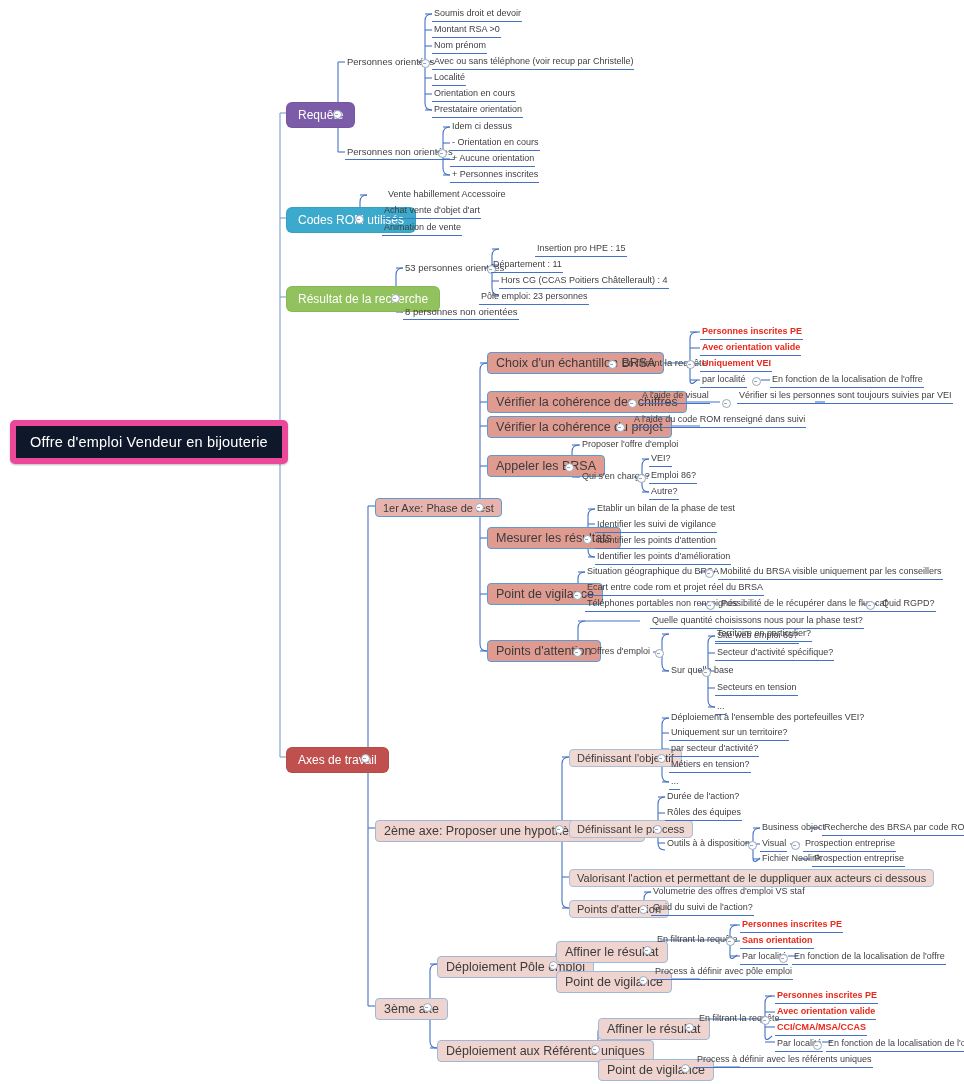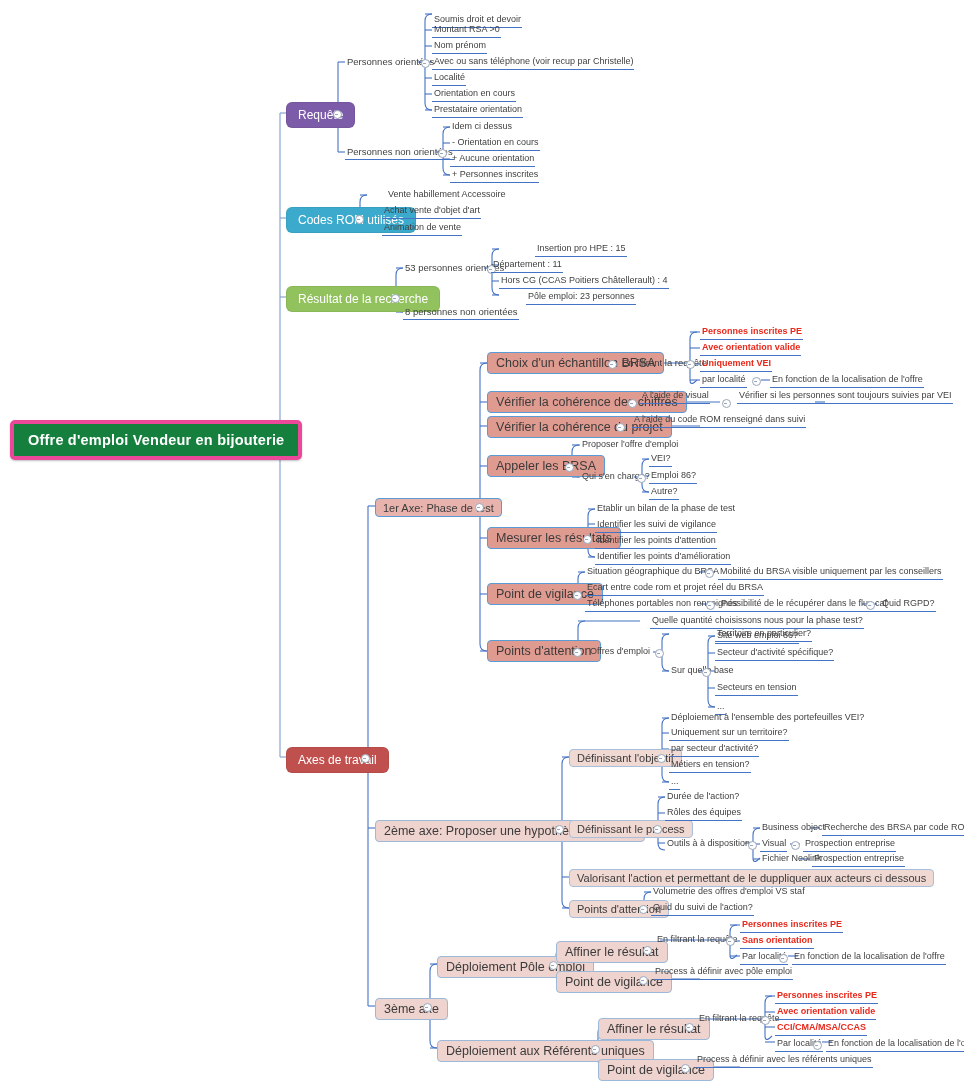--- a/index.html
+++ b/index.html
@@ -5,22 +5,22 @@
   html,body{margin:0;padding:0;background:#ffffff;}
   body{width:964px;height:1084px;position:relative;overflow:hidden;
        font-family:"Liberation Sans","DejaVu Sans",sans-serif;color:#404040;}
   #canvas{position:absolute;left:0;top:0;width:964px;height:1084px;}
   svg.links{position:absolute;left:0;top:0;width:964px;height:1084px;pointer-events:none;}
 
   
   .node{position:absolute;white-space:nowrap;box-sizing:border-box;}
 
   
-  .root{background:#15803d;color:#ffffff;border:4px solid #ec4899;border-radius:5px;
-        font-size:14.5px;font-weight:bold;padding:8px 14px;letter-spacing:.2px;
+  .root{background:#0f172a;color:#ffffff;border:6px solid #ec4899;border-radius:5px;
+        font-size:14.5px;font-weight:normal;padding:8px 14px;letter-spacing:.2px;
         box-shadow:0 1px 2px rgba(0,0,0,.25);}
 
   
   .pill{border-radius:6px;color:#ffffff;font-size:12px;padding:5px 11px;
         border:1px solid rgba(0,0,0,.06);}
   .pill.purple{background:#7C5BA8;}
   .pill.teal{background:#3BAACD;}
   .pill.green{background:#92C25D;}
   .pill.red{background:#C0504D;}
 
@@ -242,21 +242,21 @@
 </svg>
 
 <div class="node root" style="left:10px;top:420px;">Offre d'emploi Vendeur en bijouterie</div>
 
 <div class="node pill purple" style="left:286px;top:102px;">Requête</div>
 <div class="bullet" style="left:333px;top:110px;"></div>
 
 <div class="node leaf nb m" style="left:345px;top:56px;">Personnes orientées</div>
 <div class="bullet" style="left:421px;top:59px;"></div>
 
-<div class="node leaf" style="left:432px;top:14px;">Soumis droit et devoir</div>
+<div class="node leaf" style="left:432px;top:8px;">Soumis droit et devoir</div>
 <div class="node leaf" style="left:432px;top:24px;">Montant RSA &gt;0</div>
 <div class="node leaf" style="left:432px;top:40px;">Nom prénom</div>
 <div class="node leaf" style="left:432px;top:56px;">Avec ou sans téléphone (voir recup par Christelle)</div>
 <div class="node leaf" style="left:432px;top:72px;">Localité</div>
 <div class="node leaf" style="left:432px;top:88px;">Orientation en cours</div>
 <div class="node leaf" style="left:432px;top:104px;">Prestataire orientation</div>
 
 <div class="node leaf m" style="left:345px;top:146px;">Personnes non orientées</div>
 <div class="bullet" style="left:438px;top:149px;"></div>
 
@@ -274,21 +274,21 @@
 
 <div class="node pill green" style="left:286px;top:286px;">Résultat de la recherche</div>
 <div class="bullet" style="left:391px;top:294px;"></div>
 
 <div class="node leaf nb m" style="left:403px;top:262px;">53 personnes orientées</div>
 <div class="bullet" style="left:487px;top:265px;"></div>
 
 <div class="node leaf" style="left:499px;top:243px;margin-left:36px;">Insertion pro HPE : 15</div>
 <div class="node leaf" style="left:491px;top:259px;text-align:center;">Département : 11</div>
 <div class="node leaf" style="left:499px;top:275px;">Hors CG (CCAS Poitiers Châtellerault) : 4</div>
-<div class="node leaf" style="left:526px;top:291px;">Pôle emploi: 23 personnes</div>
+<div class="node leaf" style="left:479px;top:291px;">Pôle emploi: 23 personnes</div>
 
 <div class="node leaf m" style="left:403px;top:306px;">8 personnes non orientées</div>
 
 <div class="node pill red" style="left:286px;top:747px;">Axes de travail</div>
 <div class="bullet" style="left:361px;top:754px;"></div>
 
 <div class="node box sm" style="left:375px;top:498px;">1er Axe:  Phase de test</div>
 <div class="bullet" style="left:475px;top:503px;"></div>
 
 <div class="node box" style="left:487px;top:352px;">Choix d'un échantillon BRSA</div>

